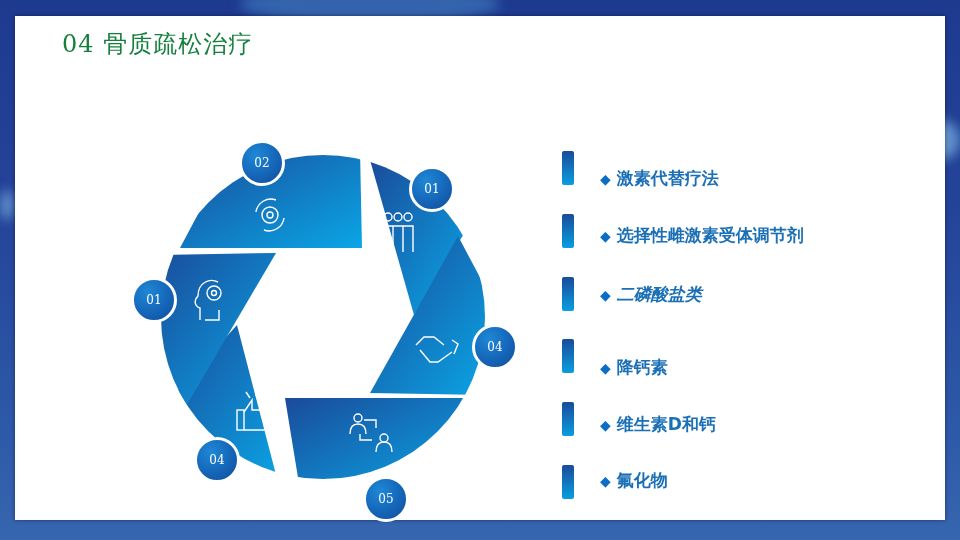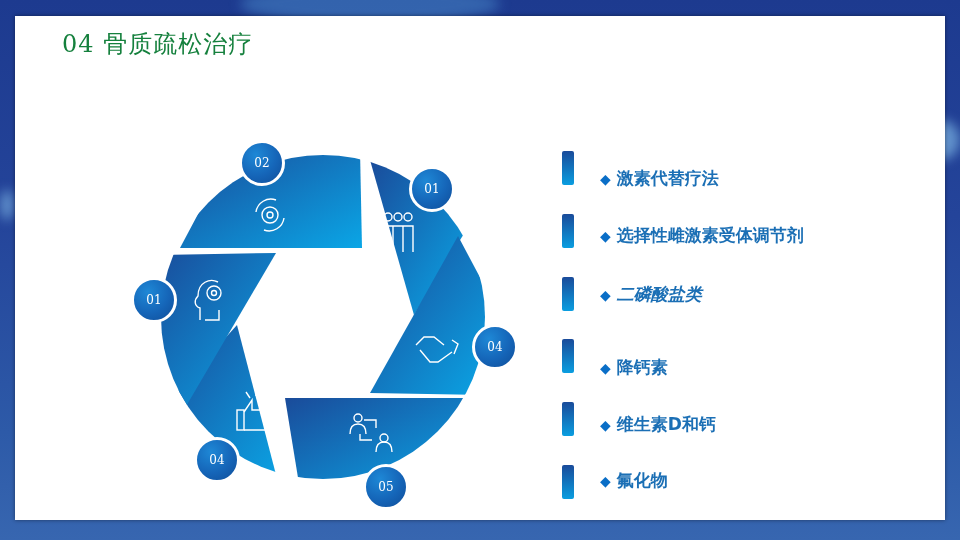--- a/index.html
+++ b/index.html
@@ -99,21 +99,21 @@
         <path d="M244 412 l8 -12 v10 h14 v20 h-22"></path>
         <path d="M250 398 l-4 -6 M256 396 v-6 M262 398 l4 -6"></path>
       </g>
   </g>
 </svg>
 
 <div class="badge" style="left:131px;top:277px;">01</div>
 <div class="badge" style="left:239px;top:140px;">02</div>
 <div class="badge" style="left:409px;top:166px;">01</div>
 <div class="badge" style="left:472px;top:324px;">04</div>
-<div class="badge" style="left:363px;top:464px;">05</div>
+<div class="badge" style="left:363px;top:476px;">05</div>
 <div class="badge" style="left:194px;top:437px;">04</div>
 
 <div class="list-item" style="top:151px;">
   <div class="bar"></div>
   <div class="item-text"><span class="diamond">◆</span><span>激素代替疗法</span></div>
 </div>
 <div class="list-item" style="top:214px;">
   <div class="bar"></div>
   <div class="item-text" style="top:10px;"><span class="diamond">◆</span><span>选择性雌激素受体调节剂</span></div>
 </div>

